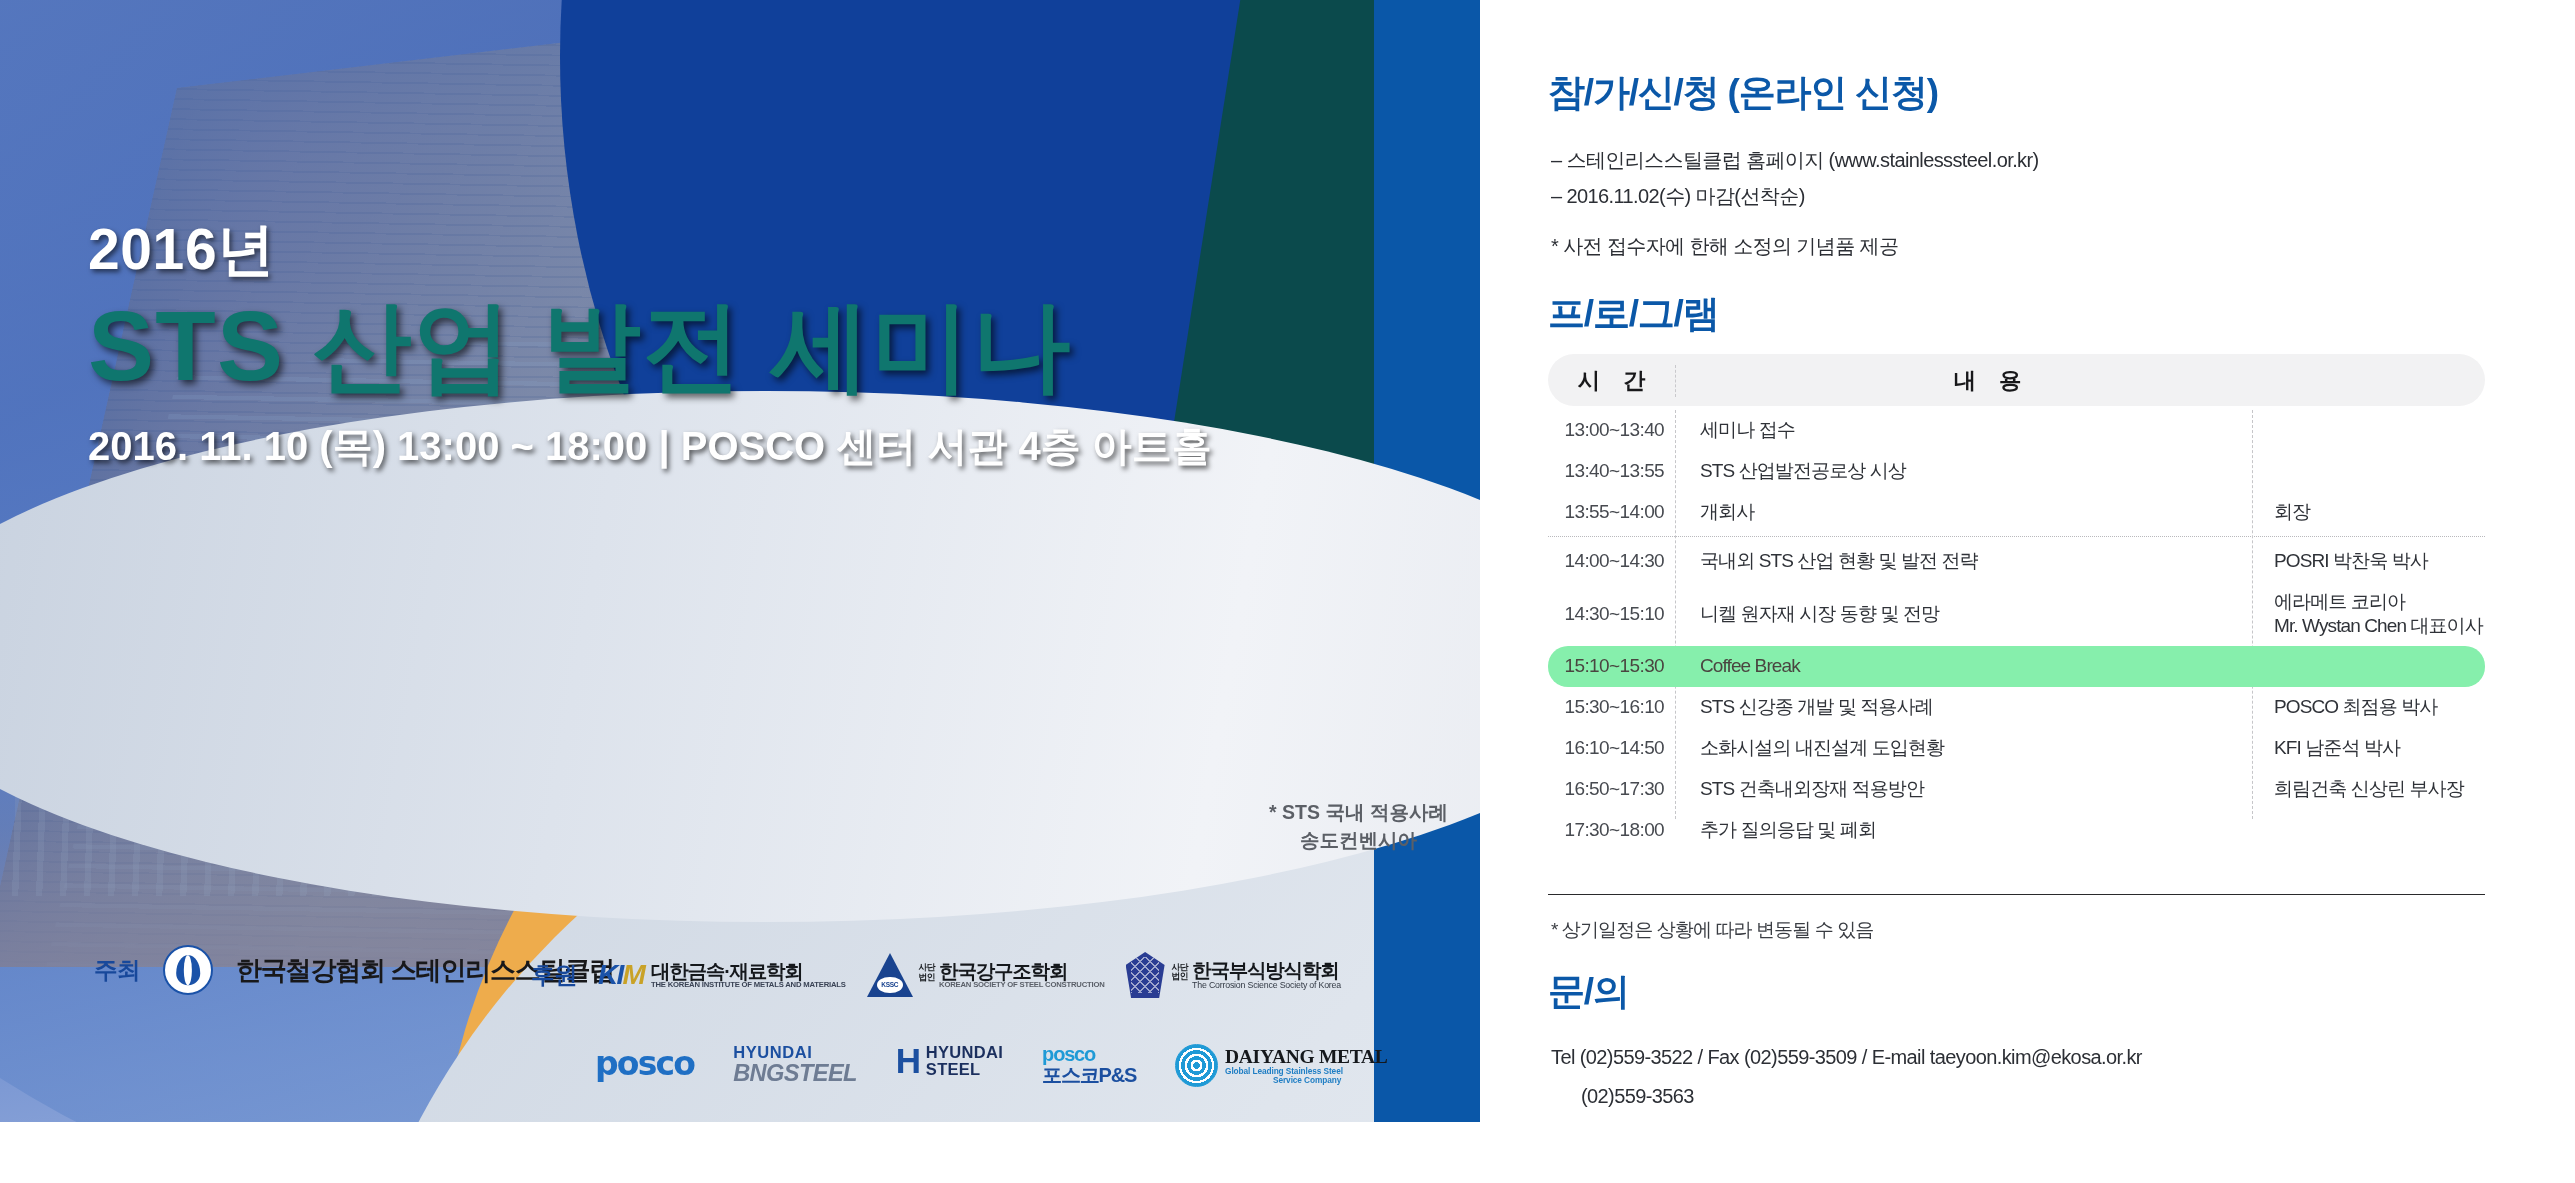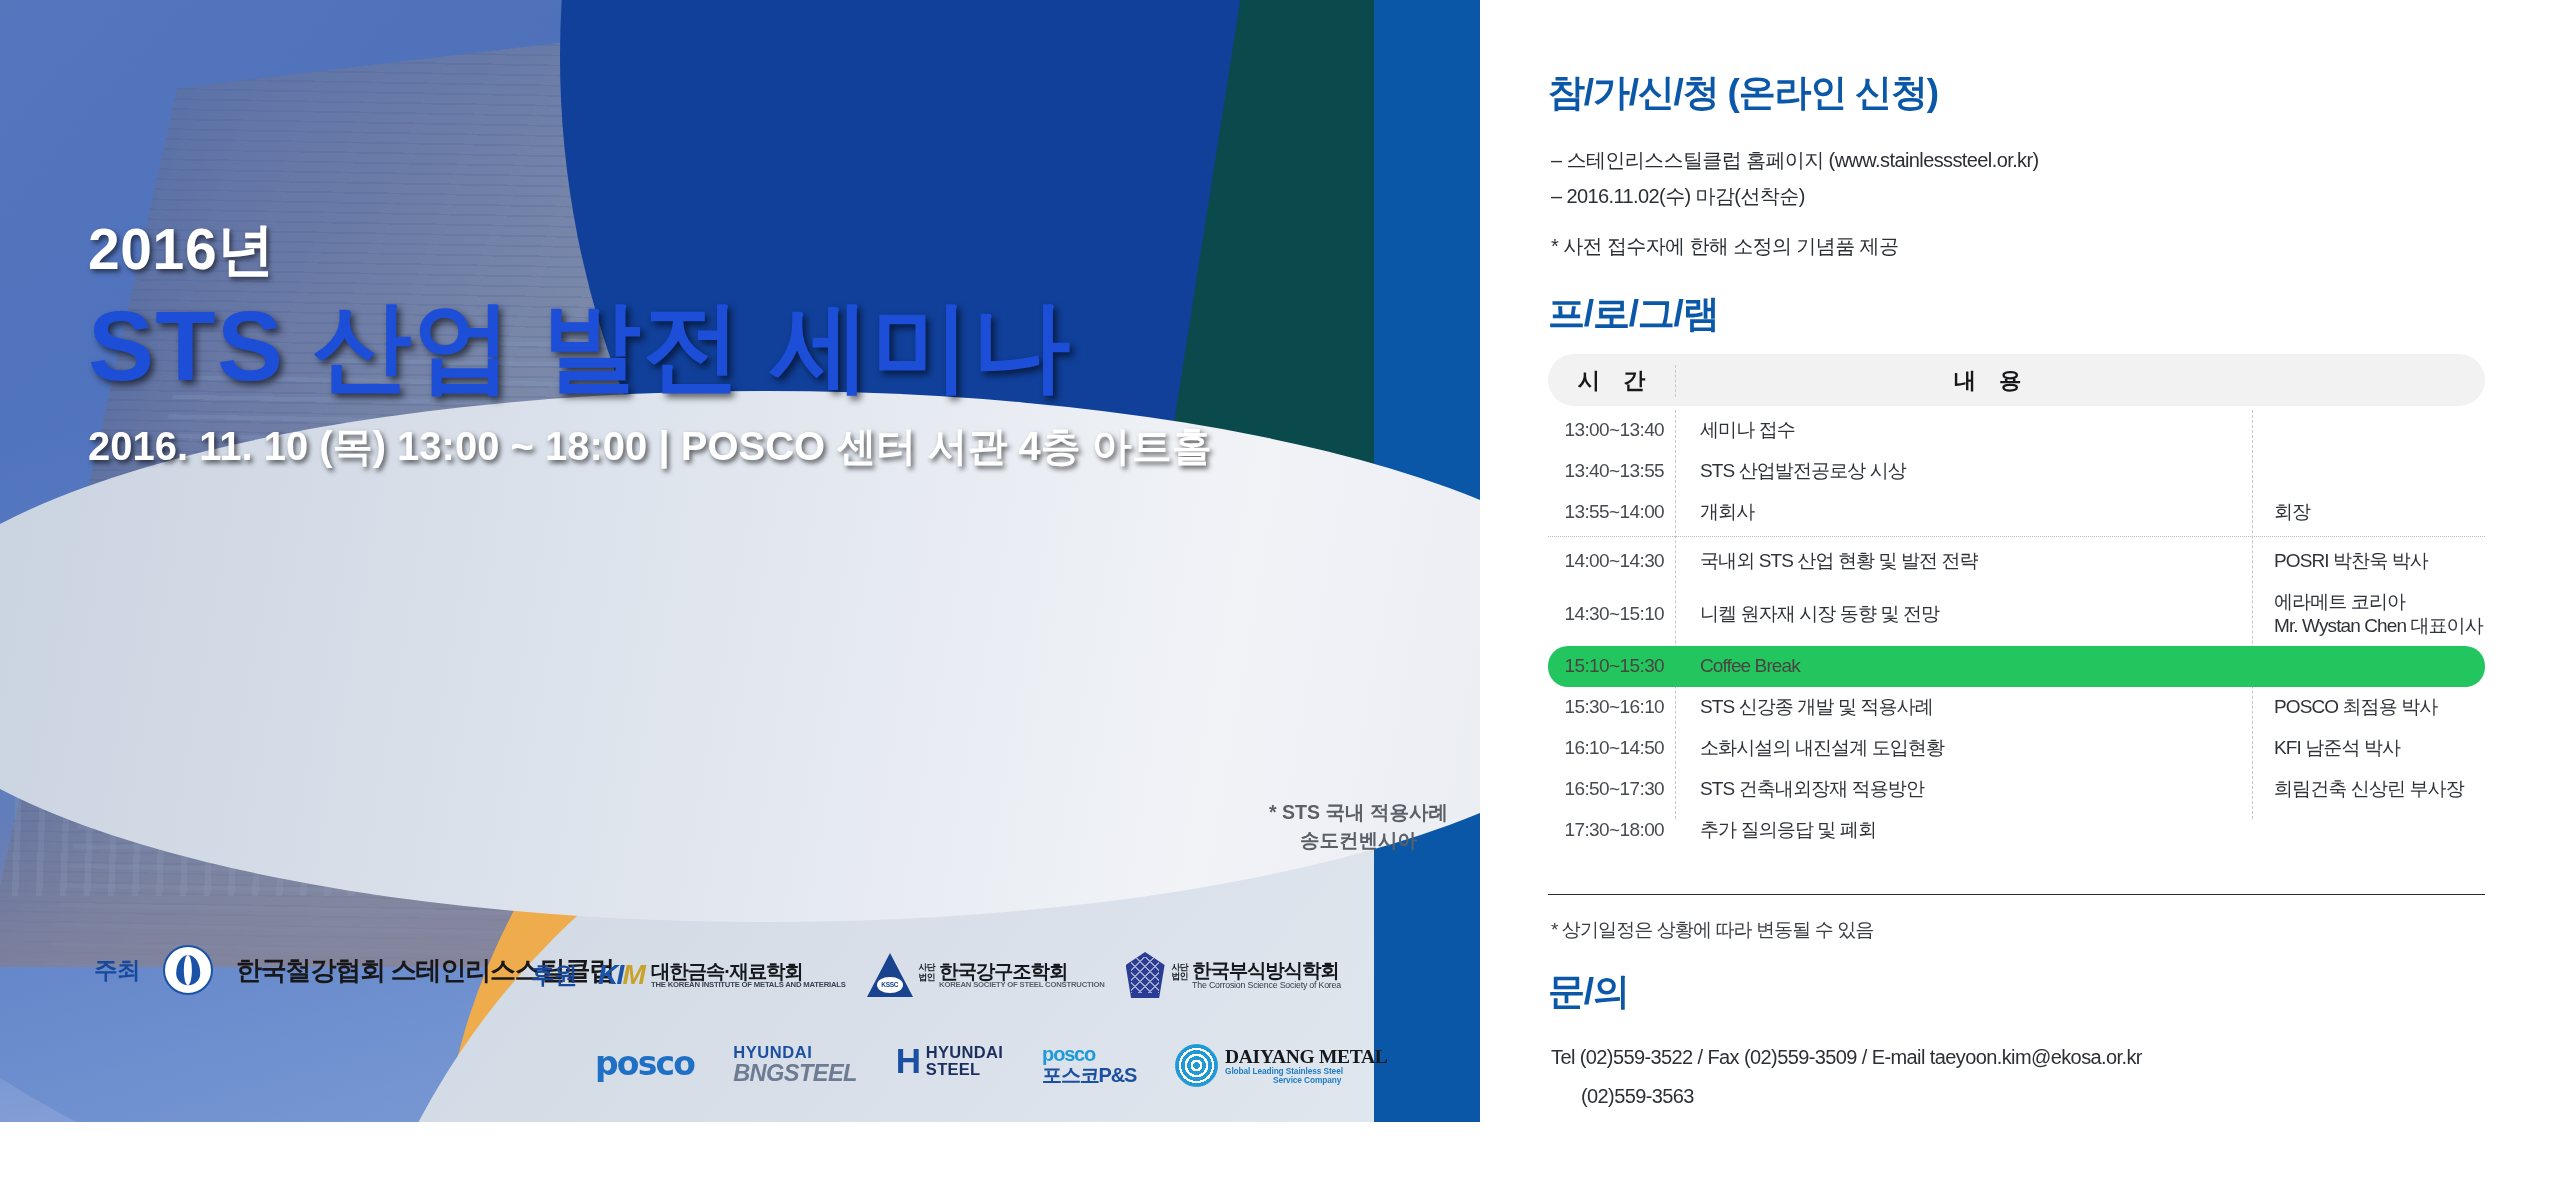--- a/index.html
+++ b/index.html
@@ -59,21 +59,21 @@
   .orange-arc-mask{position:absolute;left:330px;top:713px;width:1533px;height:1533px;border-radius:50%;
      background:linear-gradient(130deg,#cdd6e2,#dfe5ed 45%,#eef1f6);}
   .photo-clip{position:absolute;left:0;top:0;width:1250px;height:967px;overflow:hidden;}
   .bottom-curve{position:absolute;left:-118px;bottom:200px;width:1768px;height:531px;border-radius:50%;
      background:linear-gradient(100deg,#c6d0de 0%,#dde3ec 40%,#f1f3f7 75%,#e7eaf0 100%);}
 
   
   .title-block{position:absolute;left:88px;top:212px;z-index:40;}
   .t-year{font-size:57px;font-weight:bold;color:#fff;letter-spacing:0.6px;
           text-shadow:2.4px 2.9px 5.3px rgba(0,0,0,.55);margin-bottom:3.5px;}
-  .t-main{font-size:99px;font-weight:bold;color:#1d4ed8;letter-spacing:1.2px;line-height:1.08;
+  .t-main{font-size:99px;font-weight:bold;color:#0f766e;letter-spacing:1.2px;line-height:1.08;
           text-shadow:3.5px 4.1px 7px rgba(0,0,0,.6);white-space:nowrap;}
   .t-sub{margin-top:20px;font-size:40px;font-weight:bold;color:#fff;letter-spacing:0px;white-space:nowrap;
          text-shadow:2.4px 2.9px 5.3px rgba(0,0,0,.62);}
 
   
   .photo-caption{position:absolute;left:1261px;top:799px;z-index:40;width:195px;text-align:center;
      font-size:19.5px;font-weight:bold;color:#5b5f66;line-height:1.42;}
 
   
   .host-row{position:absolute;left:94px;bottom:127px;z-index:45;display:flex;align-items:center;gap:23px;}
@@ -155,21 +155,21 @@
   .tbl-body{position:relative;margin-top:3.5px;}
   .vline{position:absolute;top:0;bottom:32px;width:0;border-left:1.2px dashed #c6c6c9;}
   .vline.v1{left:127px;}
   .vline.v2{left:704px;}
 
   .row{position:relative;display:flex;align-items:center;min-height:41px;}
   .row .time{width:127px;padding-left:16.5px;box-sizing:border-box;font-size:19px;color:#474a50;letter-spacing:-0.6px;}
   .row .topic{width:578px;padding-left:25px;box-sizing:border-box;font-size:19px;color:#2f3238;letter-spacing:-0.9px;}
   .row .who{flex:1;padding-left:21px;box-sizing:border-box;font-size:19px;color:#2f3238;letter-spacing:-0.9px;line-height:1.26;}
   .row.tall{min-height:64px;}
-  .row.hl{background:#22c55e;border-radius:20px;min-height:41px;align-items:center;}
+  .row.hl{background:#86efac;border-radius:20px;min-height:41px;align-items:center;}
   .row.hl .time,.row.hl .topic{color:#4a4540;}
   .dotted-sep{height:0;border-top:1.2px dotted #b9b9bd;margin:3.5px 0;}
 
   .rule{position:absolute;left:68px;top:894px;width:937px;height:0;border-top:1.8px solid #2a2a2c;}
   .note{position:absolute;left:71px;top:917px;font-size:19px;color:#3a3d43;letter-spacing:-0.9px;}
 
   .contact-line{position:absolute;font-size:20px;color:#2c2f35;letter-spacing:-0.6px;white-space:nowrap;}
 </style>
 </head>
 <body>

